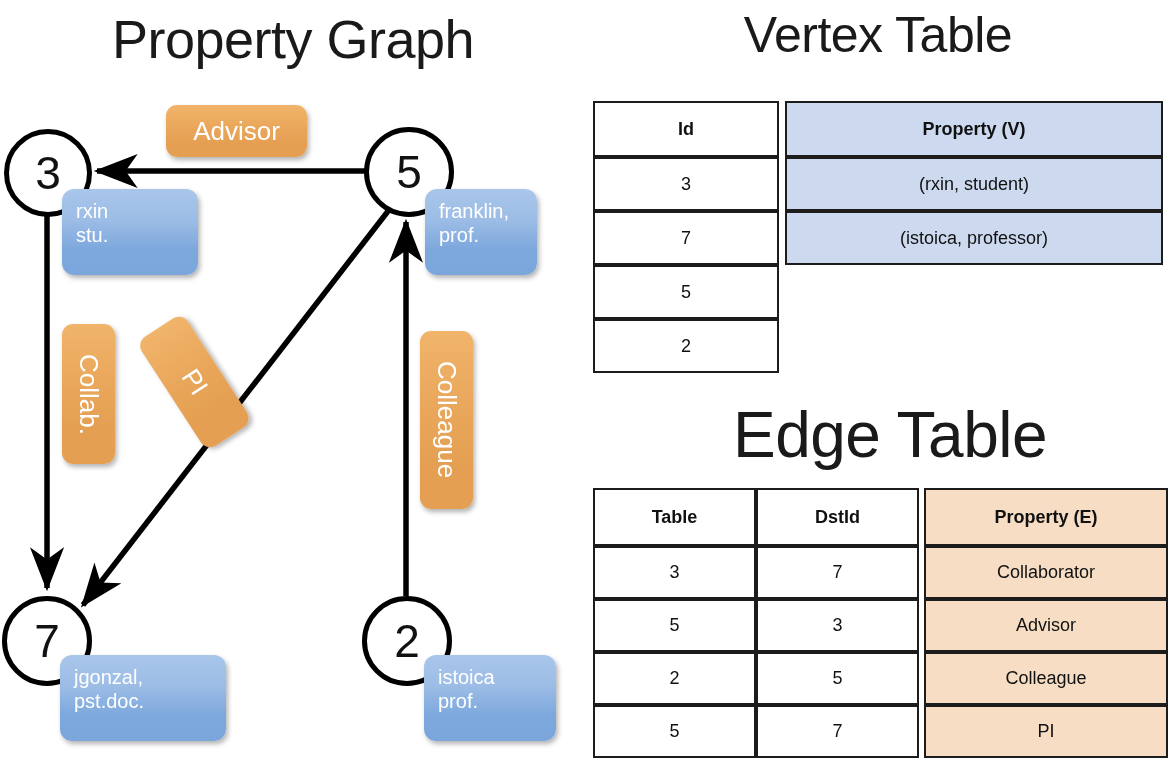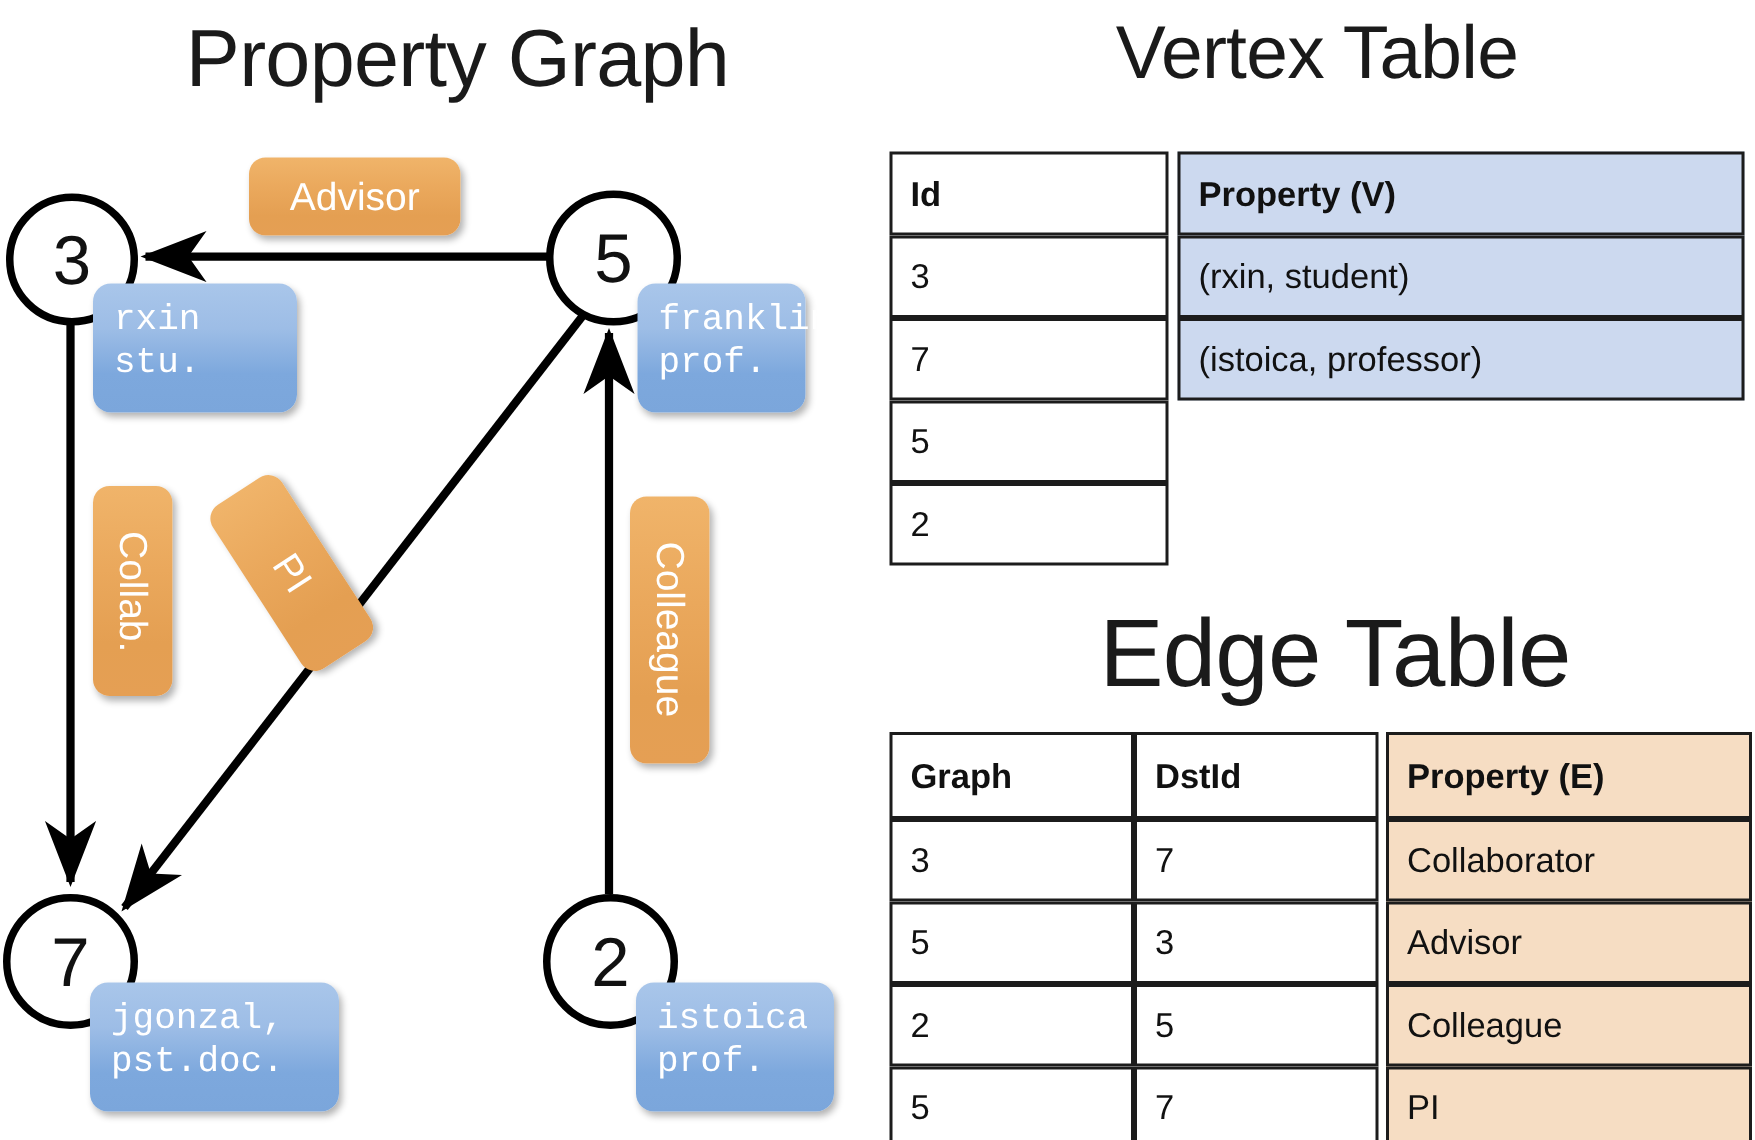--- a/index.html
+++ b/index.html
@@ -14,21 +14,21 @@
 
   
   .title{
     position:absolute;
     font-family:"Liberation Sans", sans-serif;
     font-weight:300;
     color:#1a1a1a;
     white-space:nowrap;
     letter-spacing:-0.5px;
   }
-  #title-property-graph{left:12px;top:8px;width:586px;text-align:center;font-size:54px;}
+  #title-property-graph{left:0;top:8px;width:586px;text-align:center;font-size:54px;}
   #title-vertex-table{left:586px;top:6px;width:584px;text-align:center;font-size:50px;}
   #title-edge-table{left:598px;top:398px;width:584px;text-align:center;font-size:64px;}
 
   
   .gwrap{position:absolute;left:0;top:0;width:586px;height:760px;}
   svg.edges{position:absolute;left:0;top:0;width:586px;height:760px;}
 
   .node{
     position:absolute;
     border:5px solid #000;
@@ -38,23 +38,23 @@
     display:flex;align-items:center;justify-content:center;
     font-size:46px;color:#111;font-weight:300;
     font-family:"Liberation Sans", sans-serif;
     z-index:4;
   }
 
   .proplabel{
     position:absolute;
     border-radius:12px;
     color:#ffffff;
-    font-size:24px;
+    font-size:20px;
     line-height:1.22;
-    font-family:Liberation Mono, monospace;
+    font-family:Liberation Sans, sans-serif;
     font-weight:400;
     padding:10px 14px;
     box-sizing:border-box;
     background:linear-gradient(180deg,#a9c6ea 0%,#9dbde6 35%,#7da8dd 70%,#7ba6db 100%);
     box-shadow:2px 3px 5px rgba(0,0,0,0.30);
     z-index:6;
     white-space:pre-line;
   }
 
   .edgelabel{
@@ -69,23 +69,24 @@
     box-sizing:border-box;
     z-index:5;
   }
   .vert-text{writing-mode:vertical-rl;text-orientation:mixed;}
 
   
   .tbl{position:absolute;border-collapse:separate;border-spacing:0;}
   .tbl td{
     border:2px solid #1c1c1c;
     font-family:"Liberation Sans", sans-serif;
-    font-size:23px;
+    font-size:18px;
     color:#111;
     font-weight:300;
+    text-align:center;
     padding:12px;
     box-sizing:border-box;
   }
   .tbl td.hdr{font-weight:700;}
   .blue{background:#ccd9ef;}
   .peach{background:#f6ddc3;}
   .white{background:#ffffff;}
 </style>
 </head>
 <body>
@@ -186,21 +187,21 @@
     </tr>
     <tr>
       <td class="blue" style="height:54px;">(istoica, professor)</td>
     </tr>
   </tbody>
     </table>
 
   <table class="tbl" id="edge-src-dst-table" style="left:593px;top:488px;width:326px;">
     <tbody>
         <tr>
-      <td class="hdr white" style="width:163px;height:58px;">Graph</td>
+      <td class="hdr white" style="width:163px;height:58px;">Table</td>
       <td class="hdr white" style="width:163px;height:58px;">DstId</td>
     </tr>
     <tr>
       <td class="white" style="height:53px;">3</td>
       <td class="white" style="height:53px;">7</td>
     </tr>
     <tr>
       <td class="white" style="height:53px;">5</td>
       <td class="white" style="height:53px;">3</td>
     </tr>

